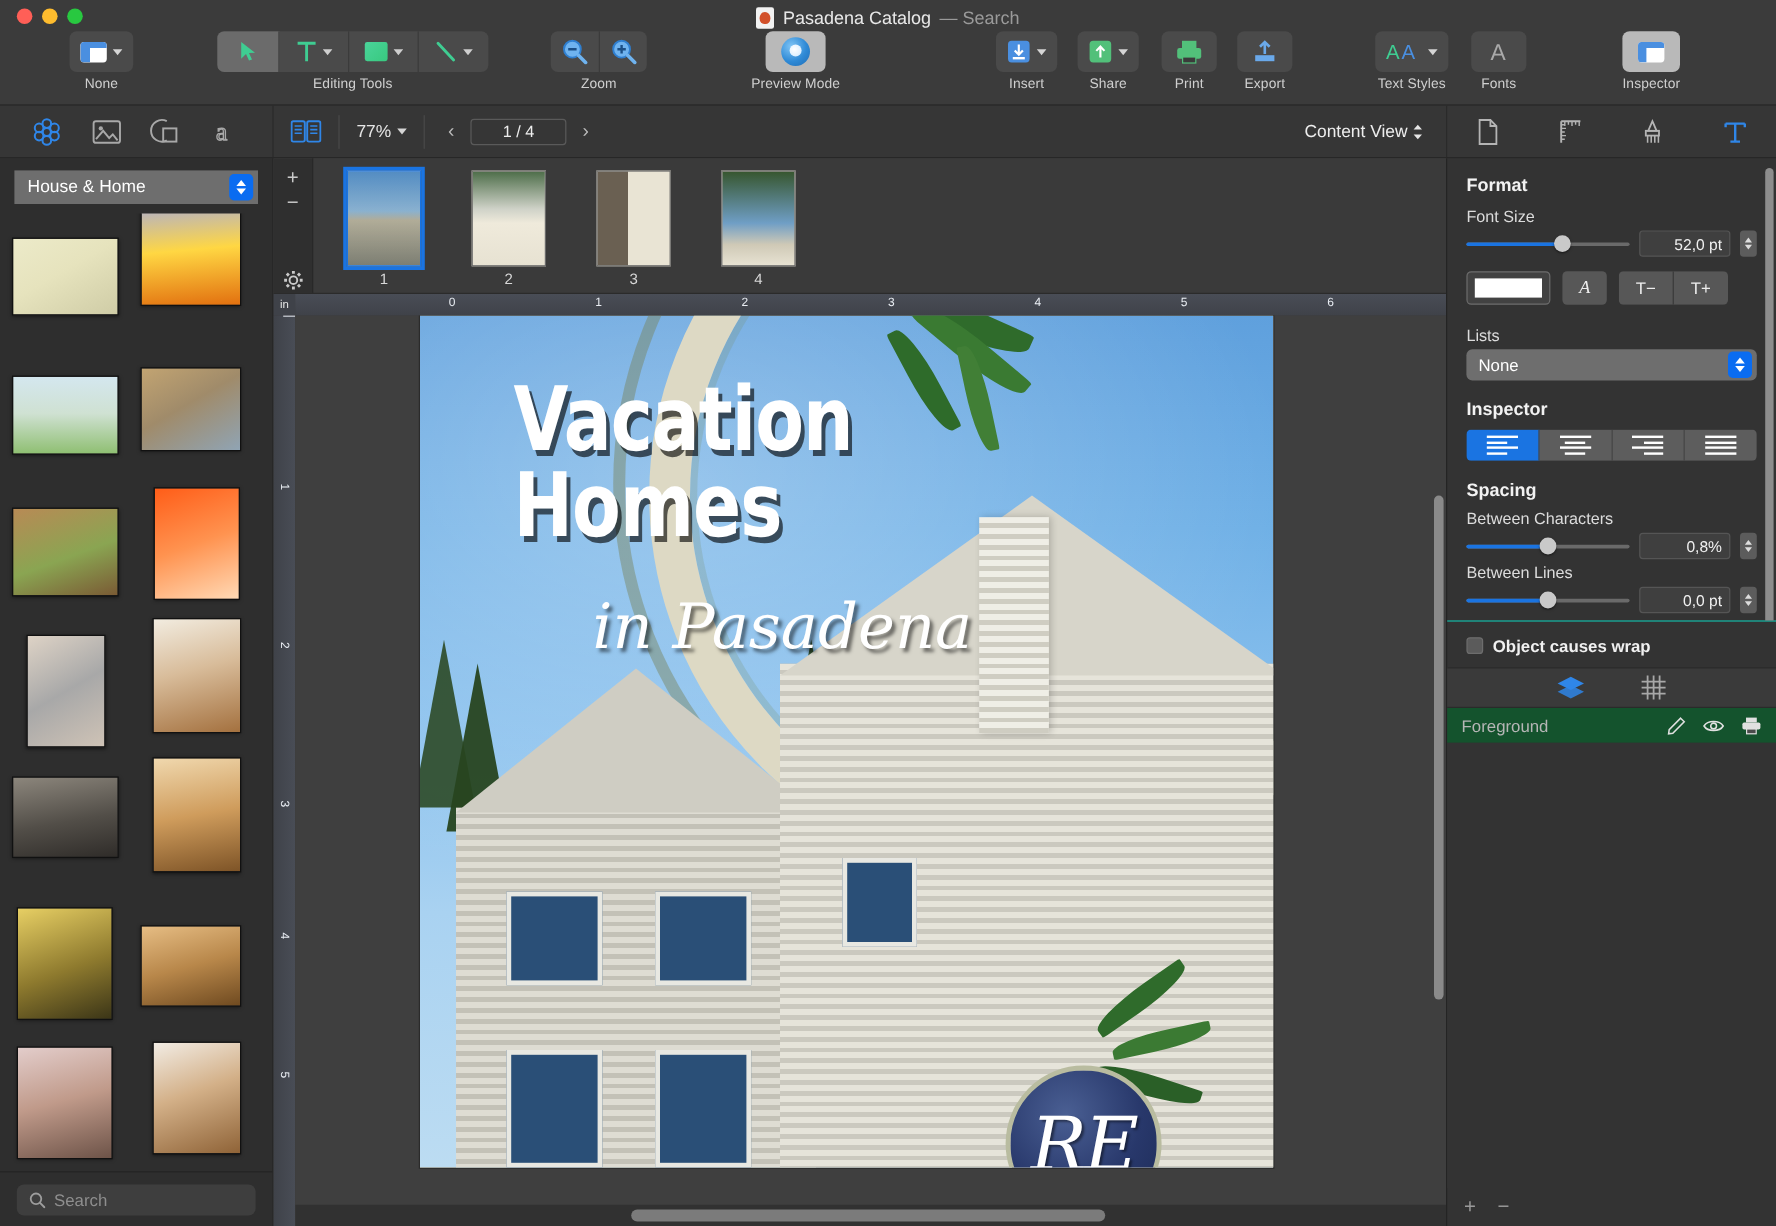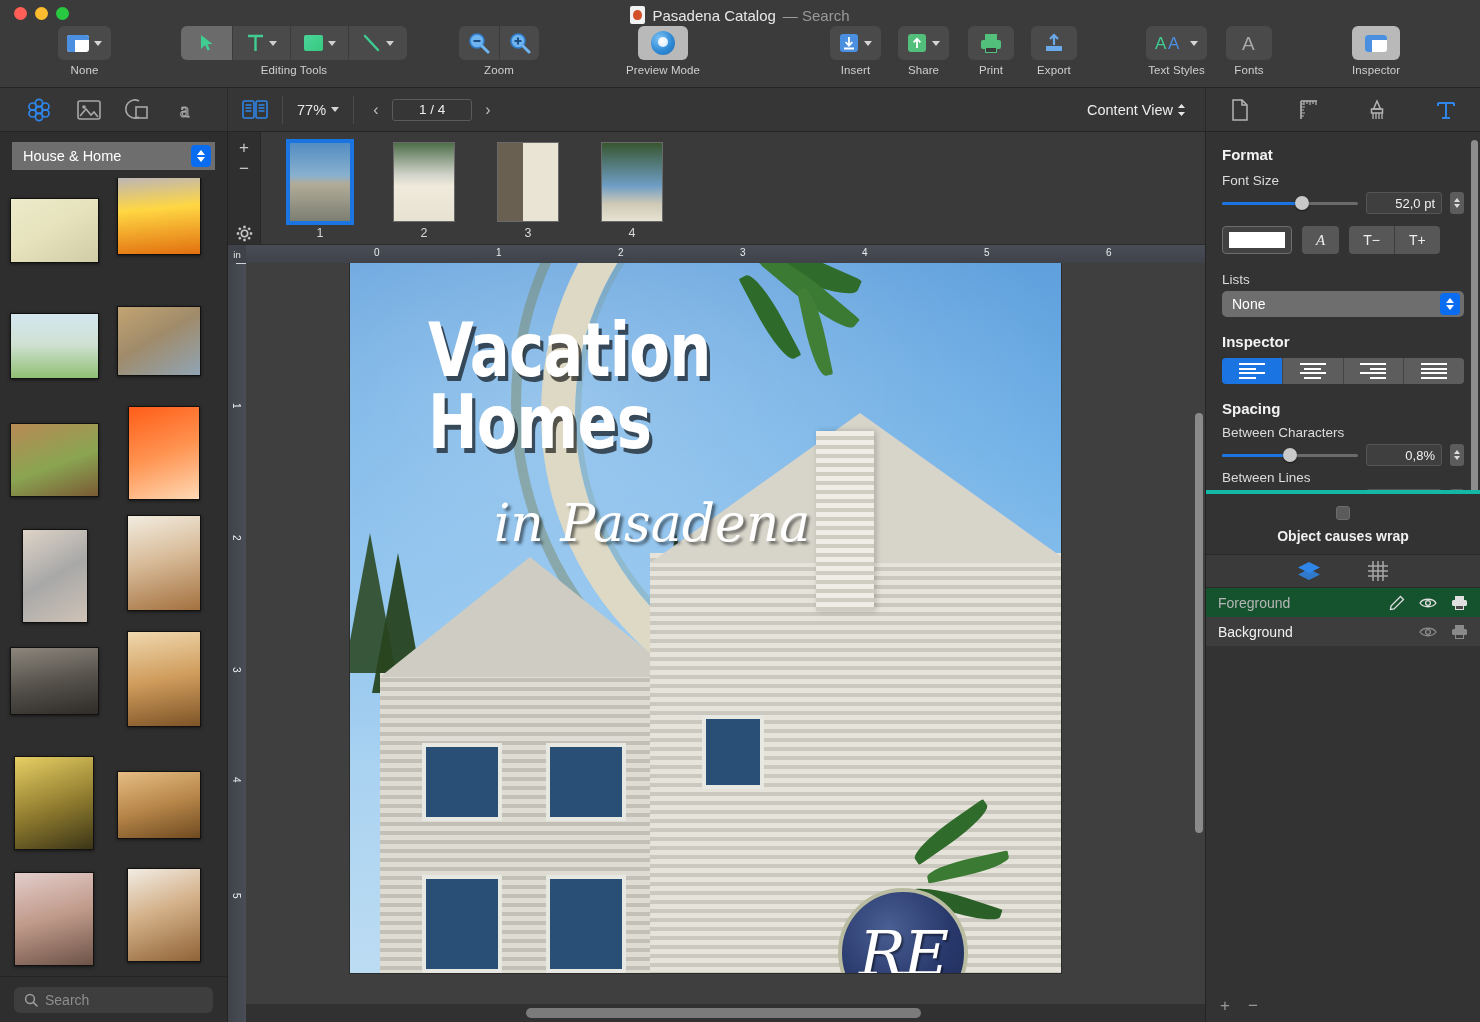--- a/index.html
+++ b/index.html
@@ -197,21 +197,21 @@
 
   .aligngrp { display:flex; border-radius:4px; overflow:hidden; margin-top:4px; }
   .aligngrp > div { flex:1; height:26px; background:#5d5d5d; display:flex; align-items:center;
      justify-content:center; border-right:1px solid #444; }
   .aligngrp > div:last-child { border-right:none; }
   .aligngrp > div.on { background:#1a74e2; }
   .albar { display:flex; flex-direction:column; gap:2.5px; width:26px; }
   .albar i { display:block; height:2px; background:#fff; }
 
   .wraprow { display:flex; align-items:center; gap:8px; padding:12px 16px 10px;
-     border-top:4px solid #14b8a6;flex-direction:column; }
+     border-top:1px solid #14b8a6; }
   .chk { width:14px; height:14px; border-radius:3px; background:#5b5b5b; border:1px solid #6d6d6d; }
   .wraplbl { font-size:14px; font-weight:bold; color:#f0f0f0; }
 
   .layers-tabs { height:34px; background:#3a3a3a; display:flex; align-items:center; justify-content:center; gap:44px;
      border-top:1px solid #2a2a2a; border-bottom:1px solid #2a2a2a; }
   .layer-row { height:29px; display:flex; align-items:center; padding:0 12px; gap:0; }
   .layer-row.fg { background:#14532d; }
   .layer-row.bg { background:#3d3d3d; }
   .layer-name { flex:1; font-size:14px; }
   .layer-icons { display:flex; gap:14px; align-items:center; }
@@ -768,35 +768,20 @@
           </svg>
           <svg width="17" height="16" viewBox="0 0 17 16">
             <rect x="4" y="1" width="9" height="4" fill="#e0e0e0"></rect>
             <rect x="1" y="5" width="15" height="6" rx="1.5" fill="#e0e0e0"></rect>
             <rect x="4" y="10" width="9" height="5" fill="#e0e0e0"></rect>
             <rect x="5" y="11" width="7" height="3" fill="#4a4a4a"></rect>
           </svg>
         </span>
       </div>
 
-      <div class="layer-row bg">
-        <span class="layer-name" style="color:#f0f0f0;">Background</span>
-        <span class="layer-icons">
-          <svg width="18" height="14" viewBox="0 0 18 14">
-            <path d="M1 7 C4 2 14 2 17 7 C14 12 4 12 1 7 Z" fill="none" stroke="#8a8a8a" stroke-width="1.3"></path>
-            <circle cx="9" cy="7" r="2.4" fill="none" stroke="#8a8a8a" stroke-width="1.3"></circle>
-          </svg>
-          <svg width="17" height="16" viewBox="0 0 17 16">
-            <rect x="4" y="1" width="9" height="4" fill="#8a8a8a"></rect>
-            <rect x="1" y="5" width="15" height="6" rx="1.5" fill="#8a8a8a"></rect>
-            <rect x="4" y="10" width="9" height="5" fill="#8a8a8a"></rect>
-            <rect x="5" y="11" width="7" height="3" fill="#3d3d3d"></rect>
-          </svg>
-        </span>
-      </div>
 
       <div class="layers-body"></div>
 
       <div class="layers-foot">
         <span>+</span>
         <span>−</span>
       </div>
     </div>
   </div>
 </div>

